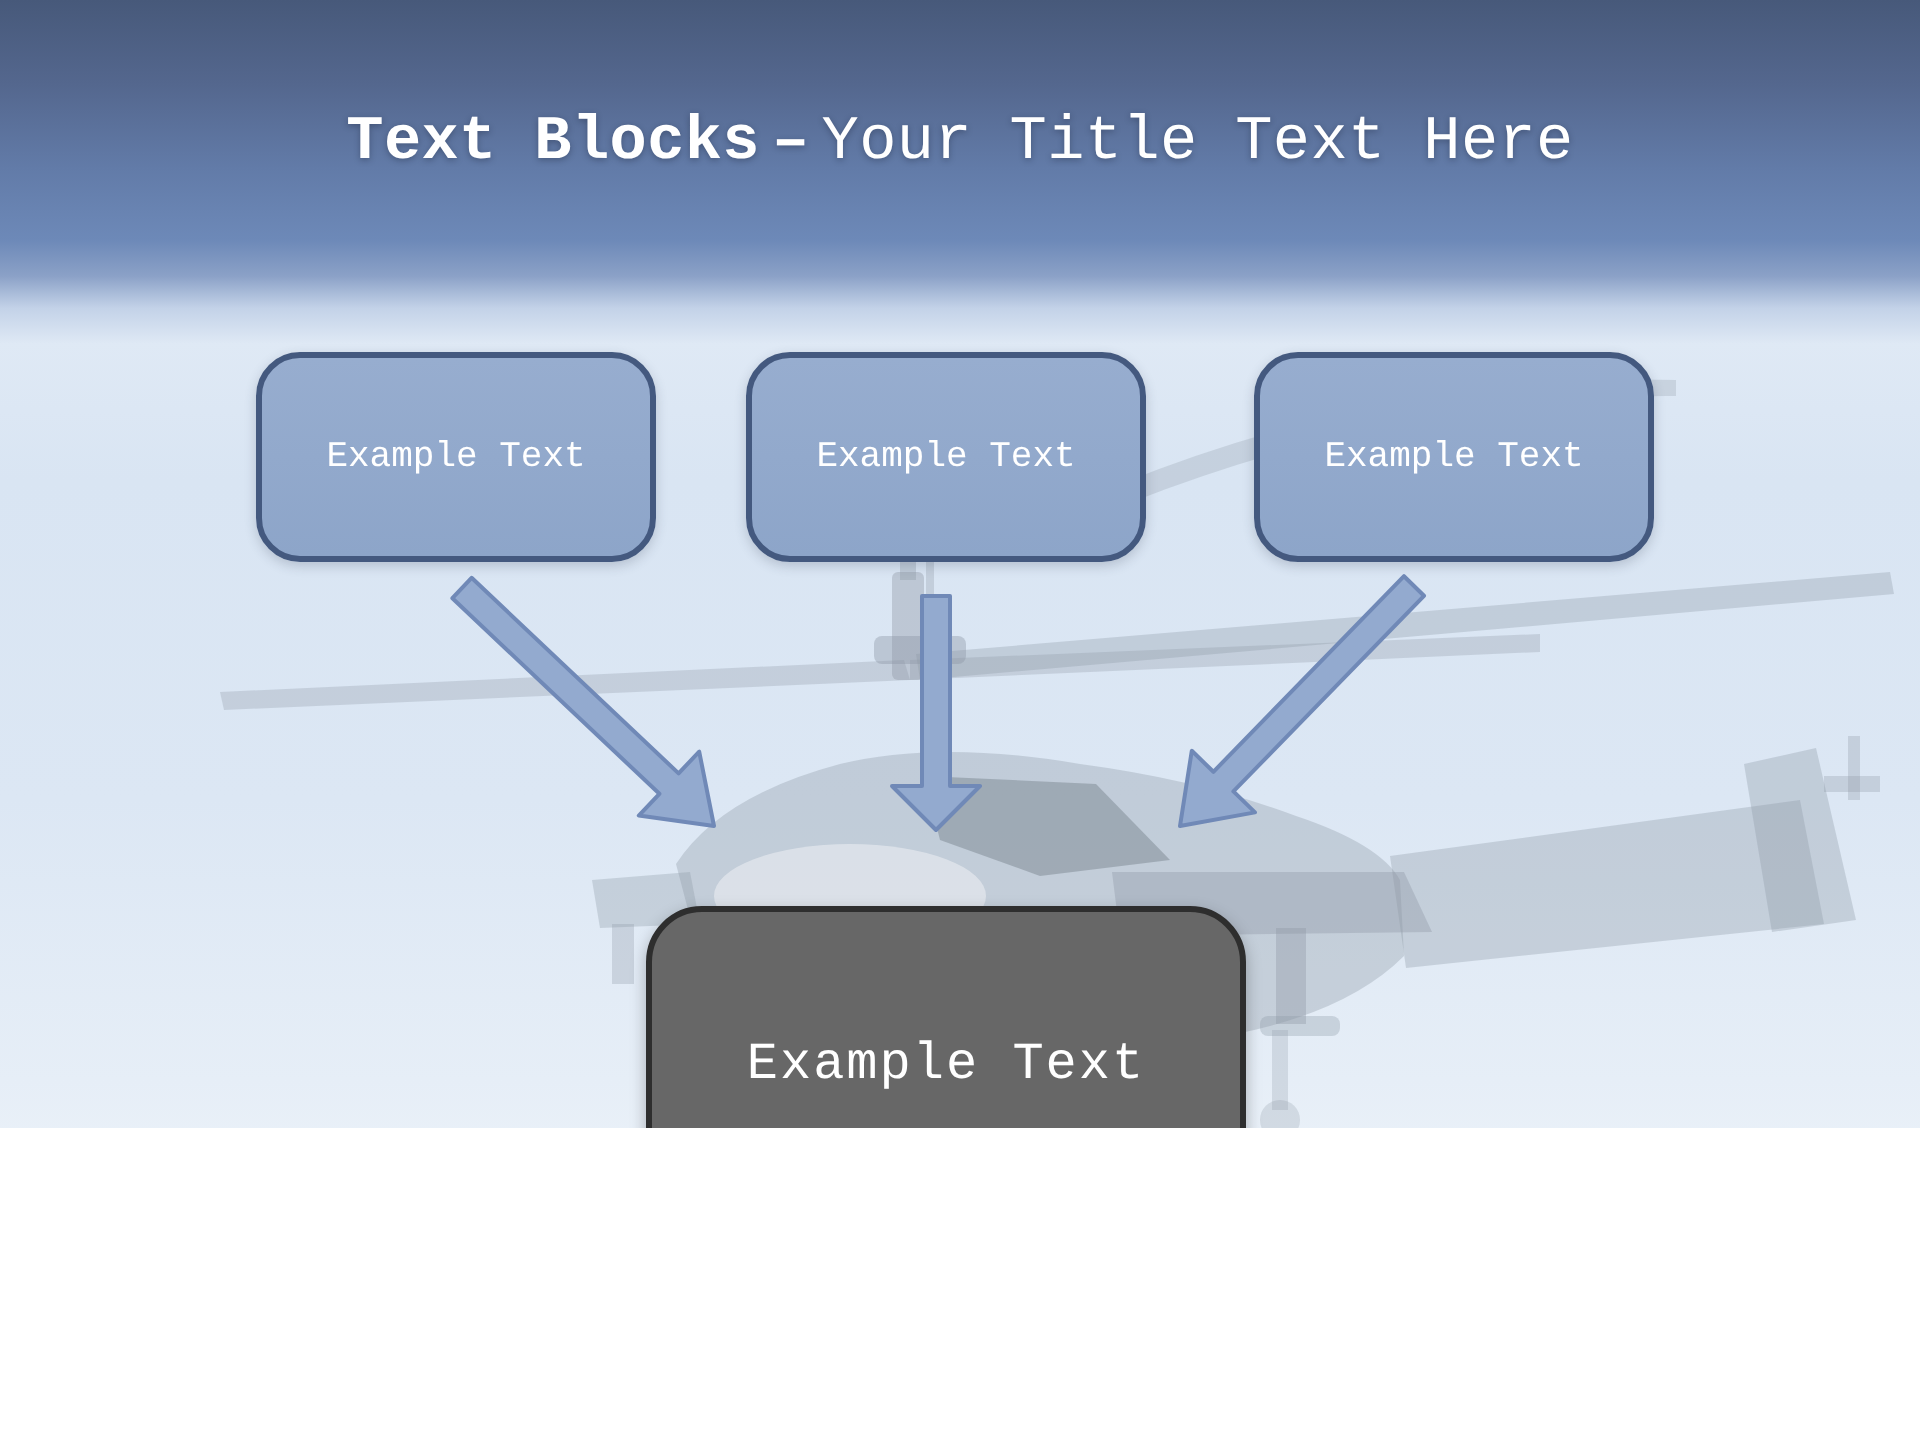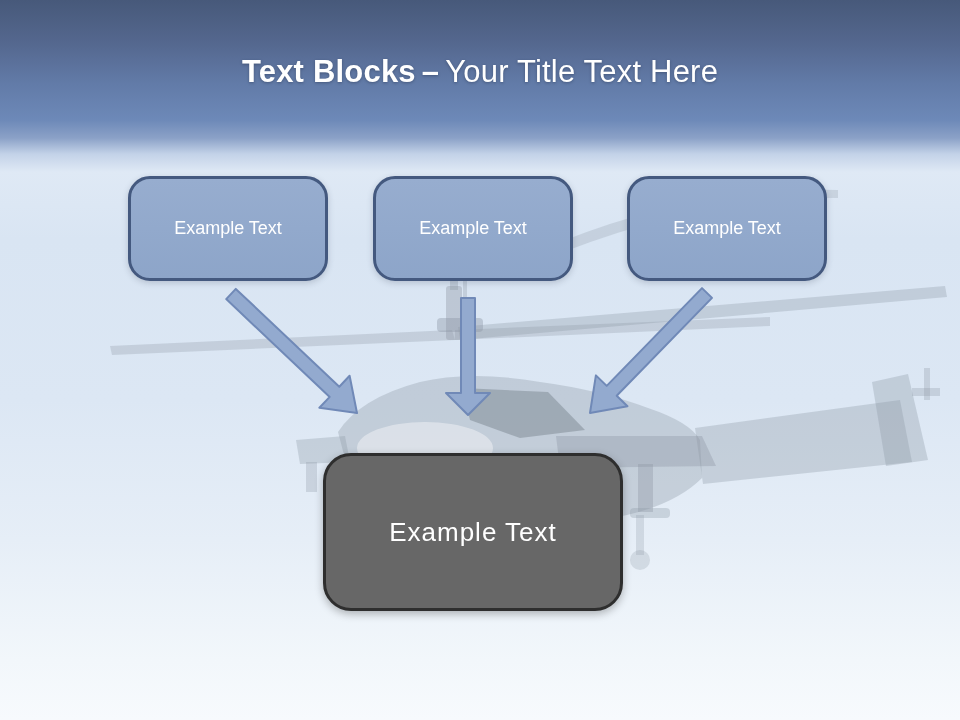--- a/index.html
+++ b/index.html
@@ -1,20 +1,20 @@
 <!DOCTYPE html>
 <html style="--header-top: #47597a; --header-mid: #6d89b8; --block-fill: #8da5c9; --block-fill-light: #97adcf; --block-border: #44597f; --arrow-fill: #93aacf; --arrow-stroke: #7089b7; --center-fill: #676767; --center-border: #2e2e2e; --watermark-gray: #8d97a4;"><head>
 <meta charset="utf-8">
 <style>
   html,body{margin:0;padding:0;}
   .slide{
     position:relative;
-    width:960px;height:720px;
+    width:960px;height:564px;
     overflow:hidden;
-    font-family:Liberation Sans, sans-serif;
+    font-family:Liberation Mono, monospace;
     background:linear-gradient(180deg,
       #dfe9f5 170px, #d9e5f3 240px, #dce7f4 400px,
       #e6eef7 540px, #f2f7fb 660px, #f7fafd 720px);
   }
   
   .heli{position:absolute;left:0;top:0;z-index:1;pointer-events:none;}
   
   .header-band{
     position:absolute;left:0;top:0;width:960px;height:172px;z-index:2;
     background:linear-gradient(180deg,

